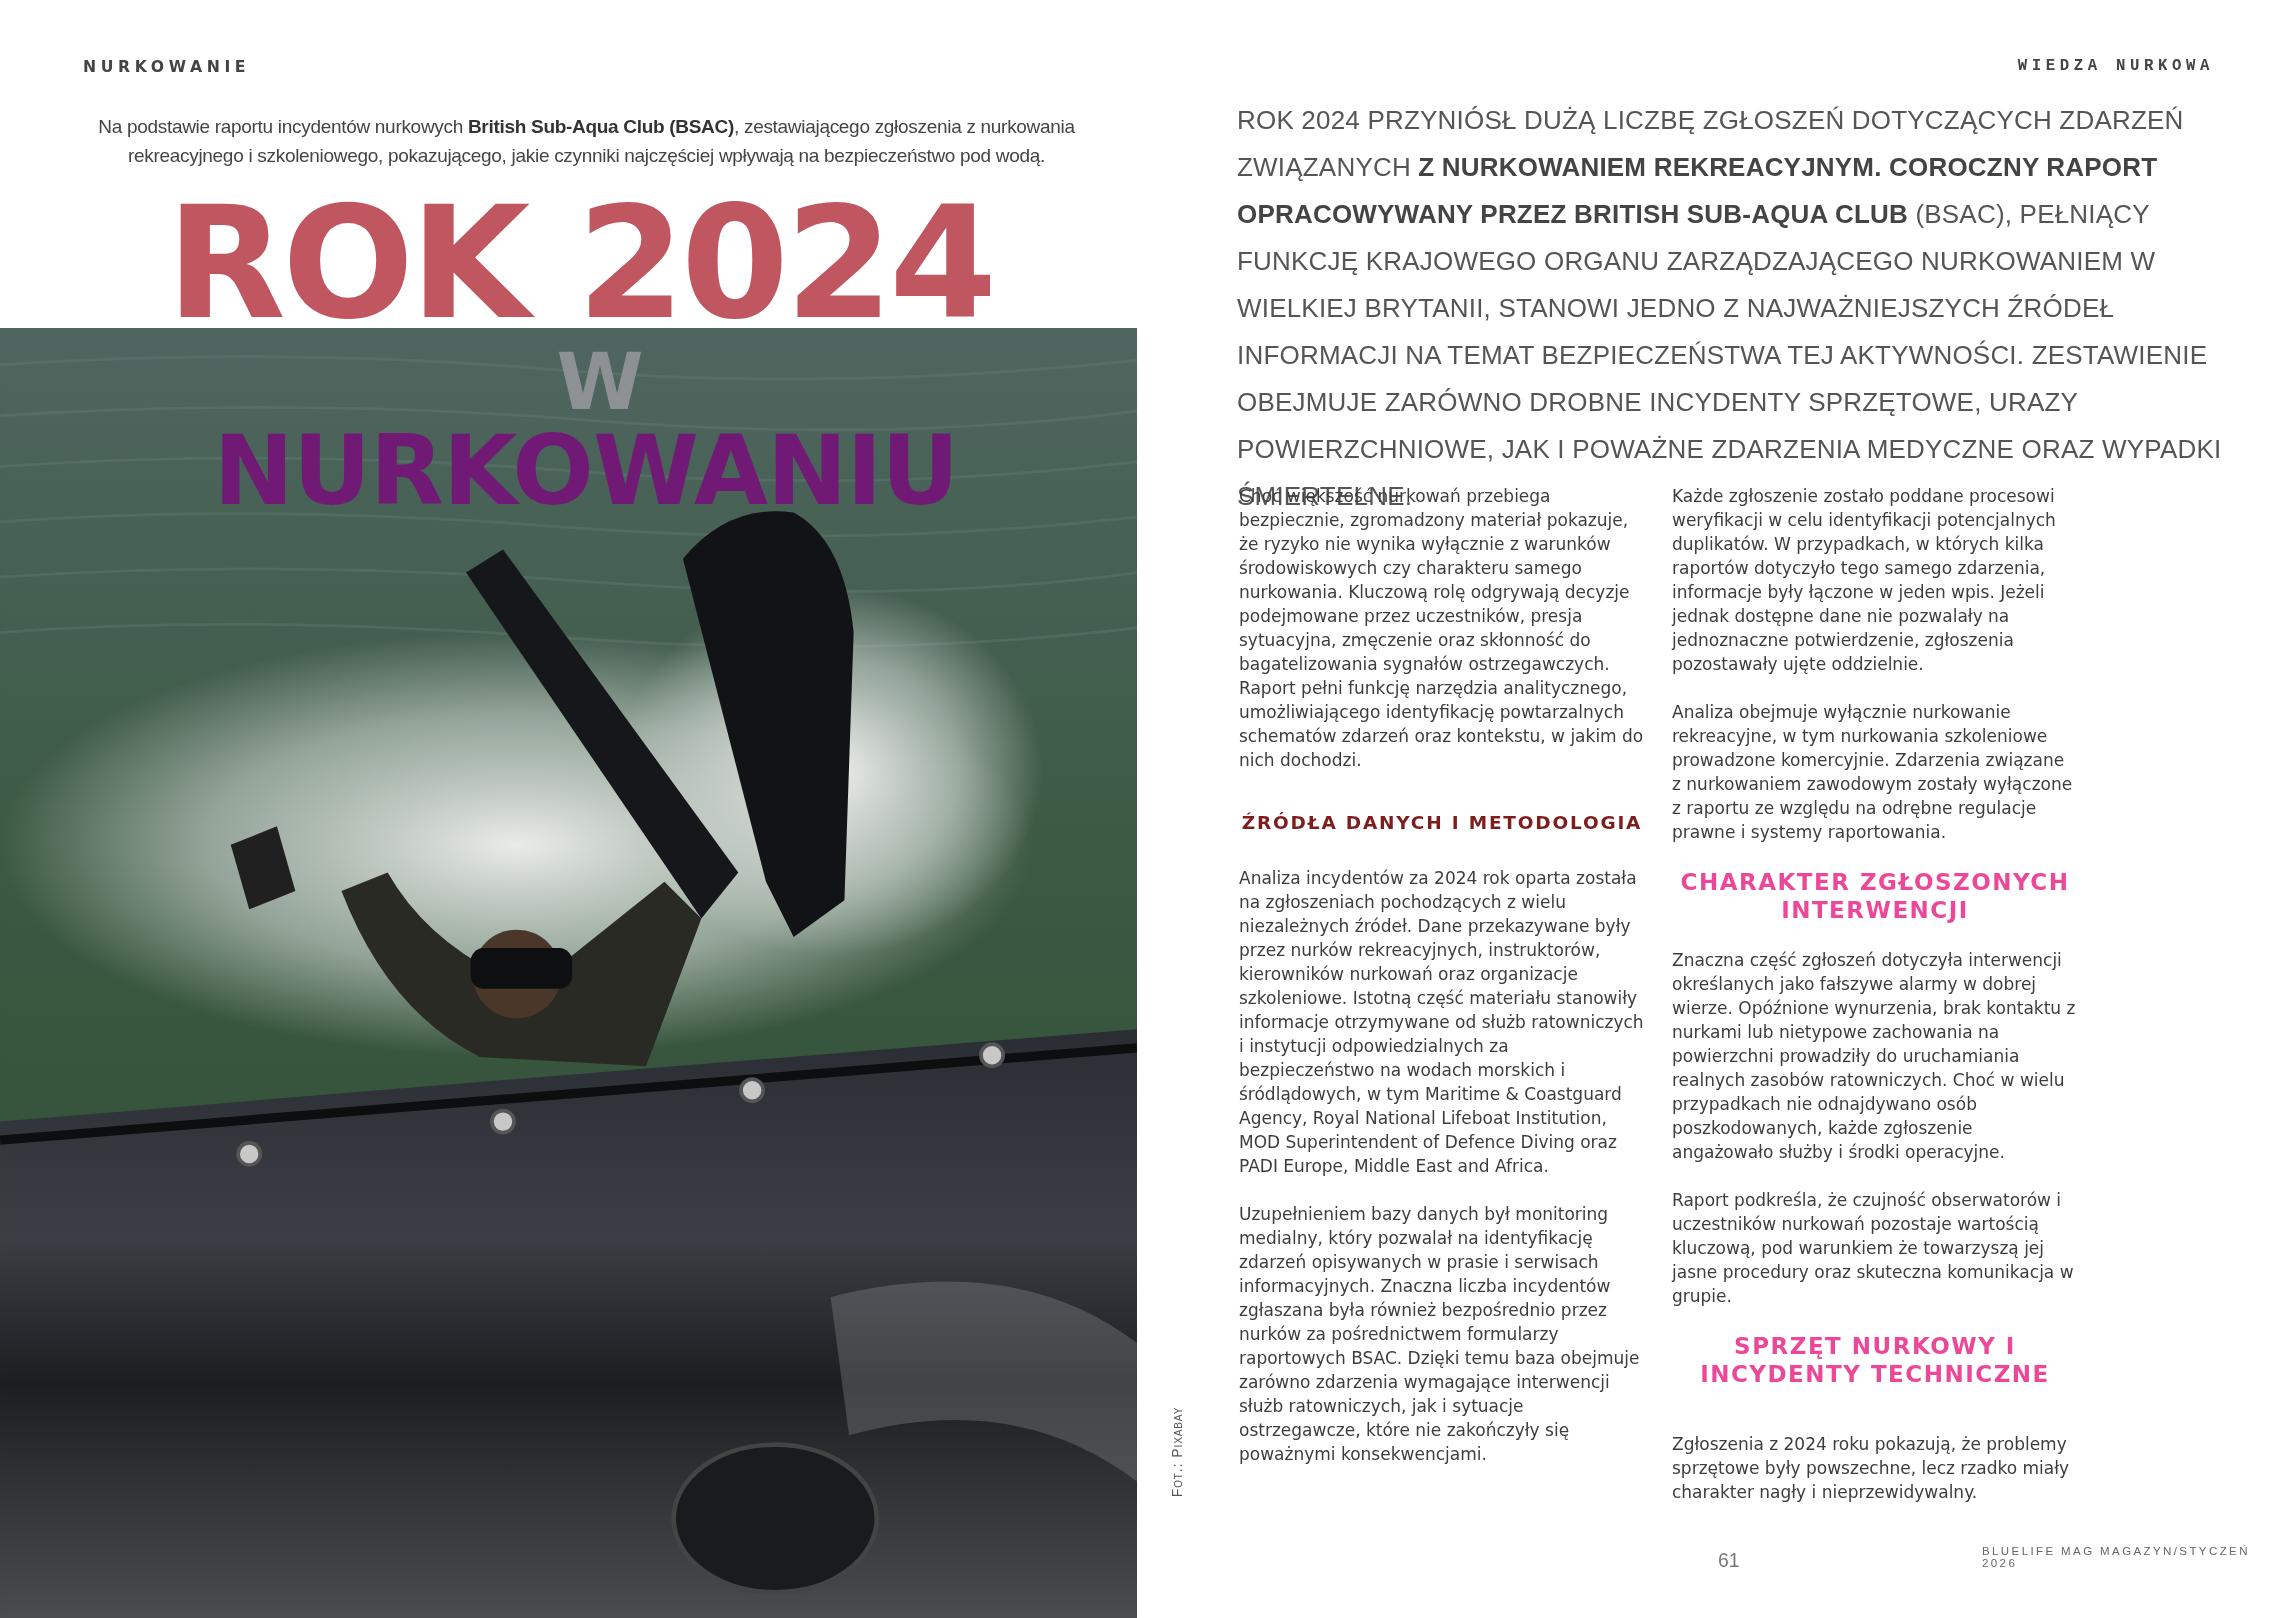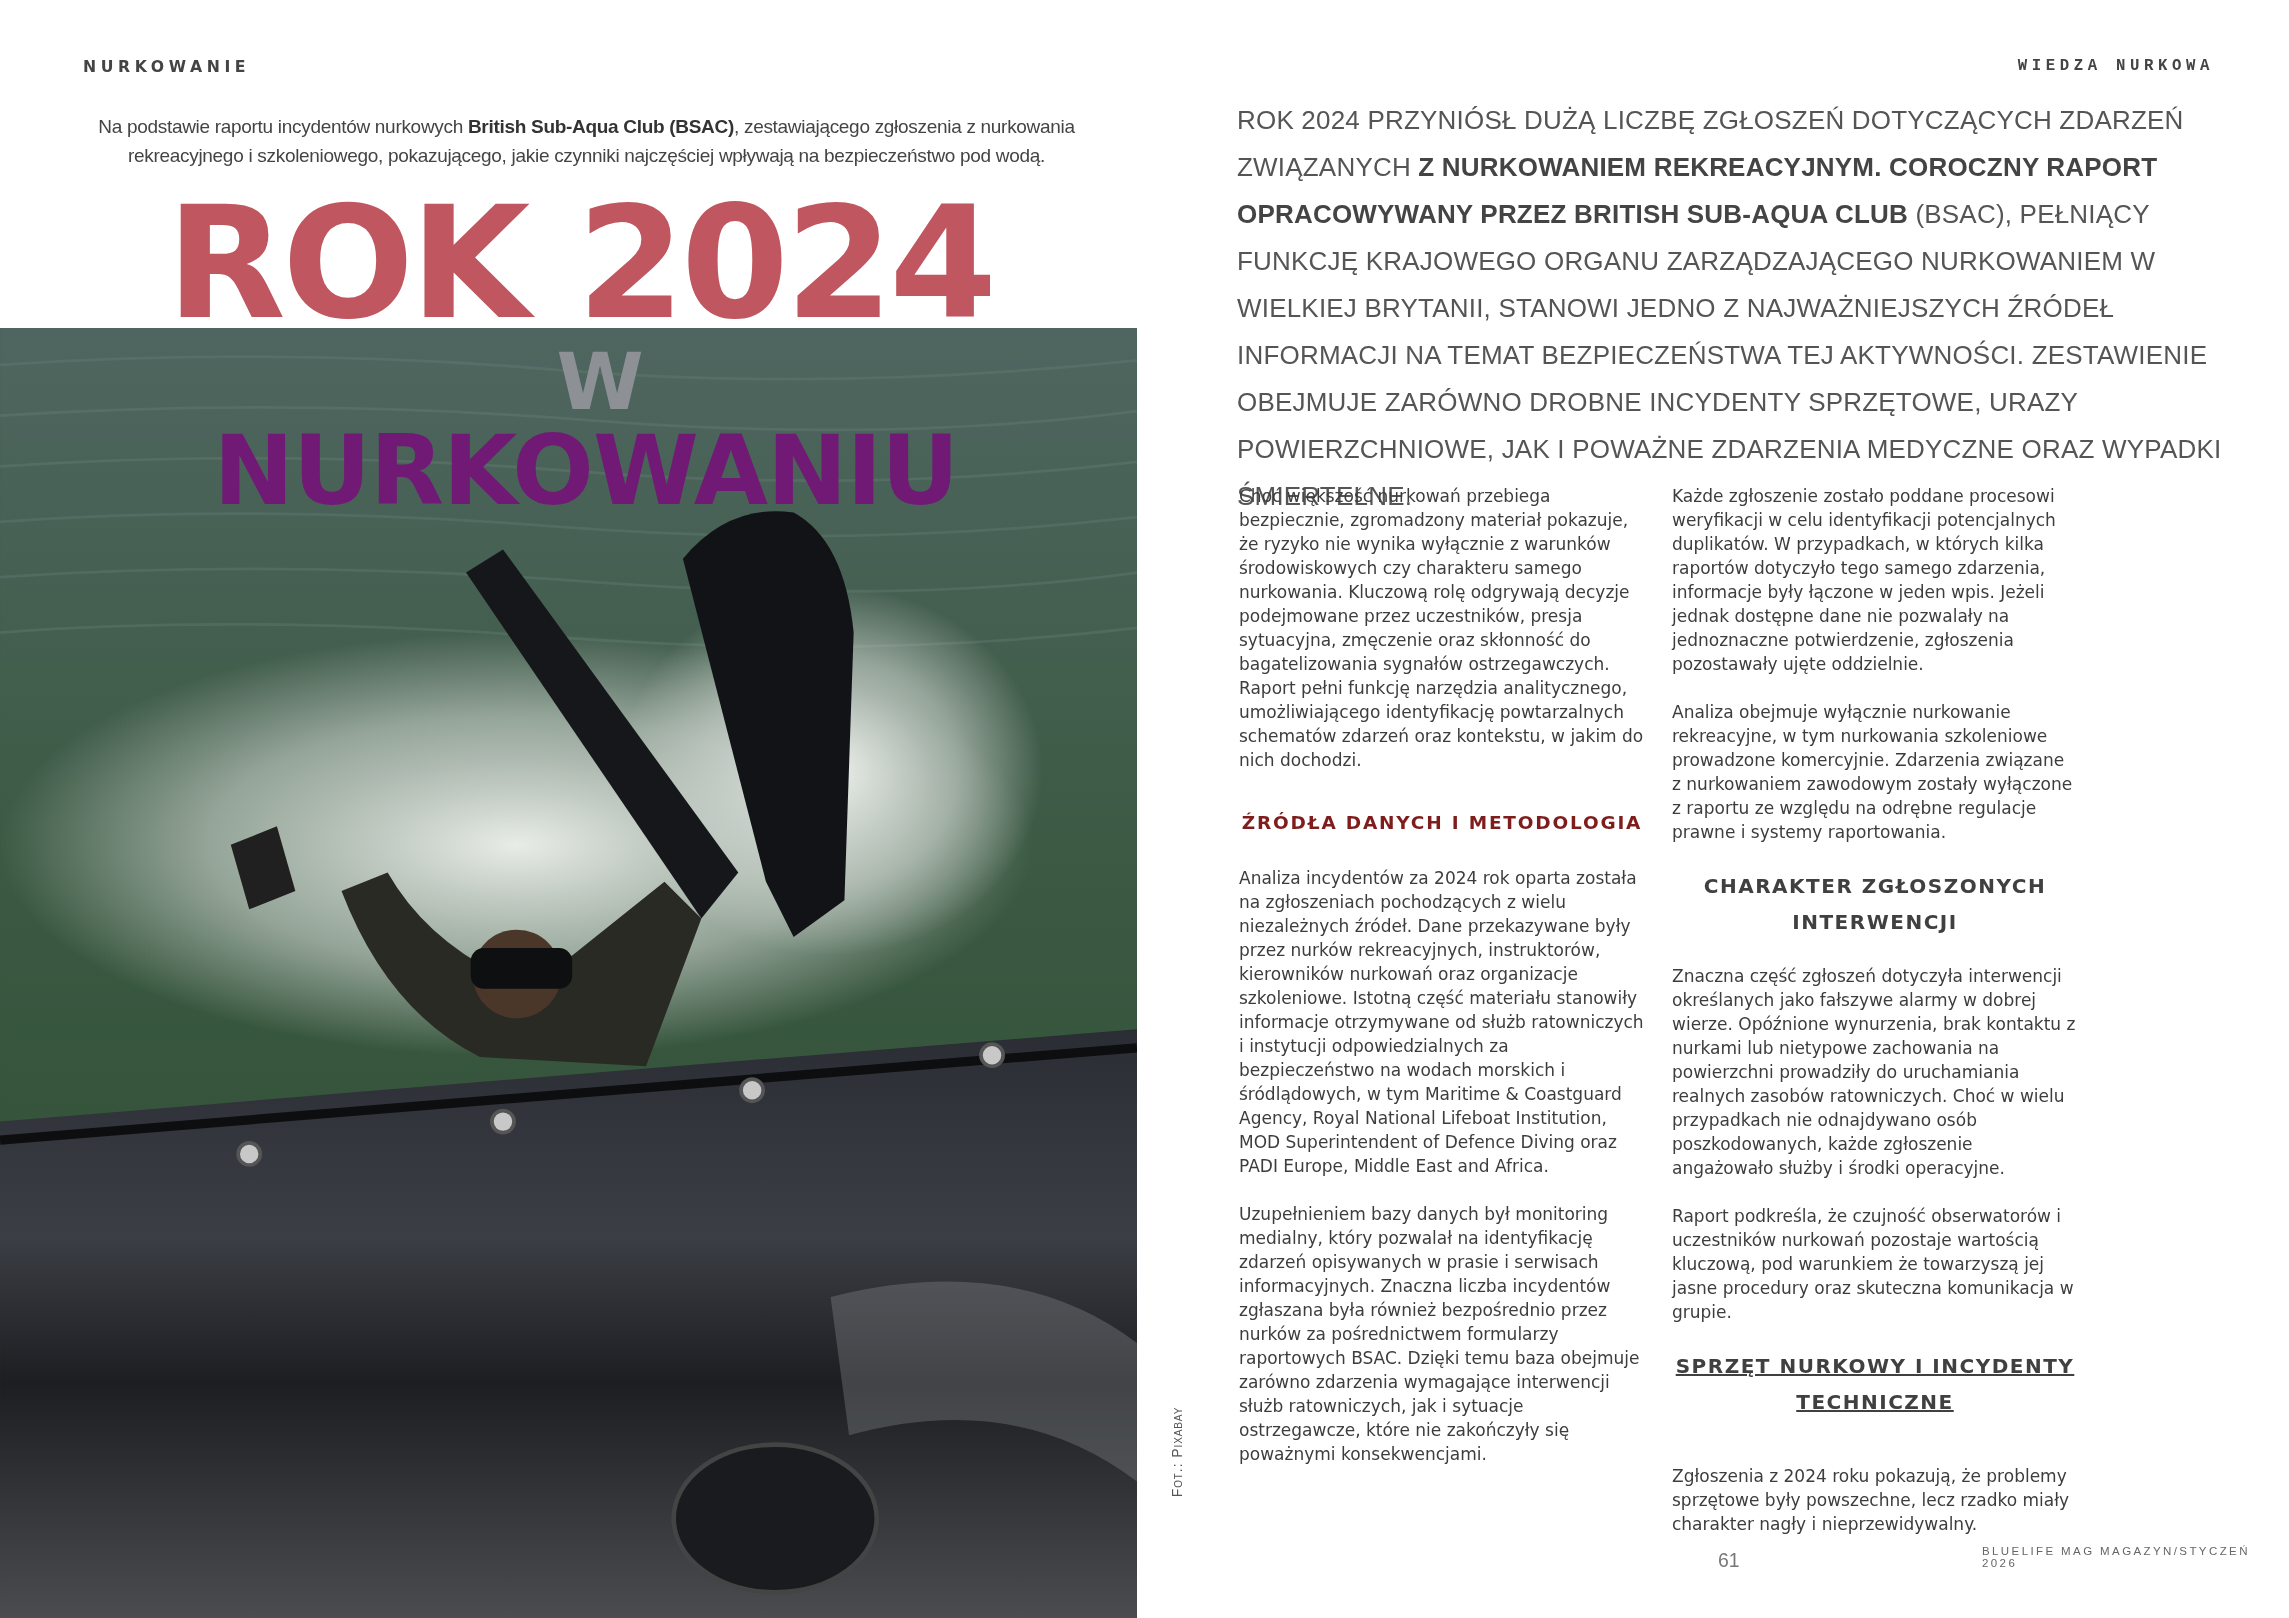--- a/index.html
+++ b/index.html
@@ -66,25 +66,25 @@
   }
   .col p { margin: 0 0 24px 0; }
   #col1 { left: 1239px; top: 484px; }
   #col2 { left: 1672px; top: 484px; }
 
   .h-red {
     font-family: "DejaVu Sans", sans-serif; font-weight: bold; font-size: 18.5px;
     letter-spacing: 1.8px; color: #7f1d1d; text-align: center; margin: 39px 0 31px 0;
   }
   .h-dark {
-    font-family: "DejaVu Sans", sans-serif; font-weight: bold; font-size: 20px;
-    letter-spacing: 1.5px; color: #404040; text-align: center; line-height: 36px;
+    font-family: "DejaVu Sans", sans-serif; font-weight: bold; font-size: 23px;
+    letter-spacing: 1.5px; color: #ec4899; text-align: center; line-height: 28px;
     margin: 9.2px 0 24px 0;
   }
-  #col2 .h-dark.second { margin-top: 12px; margin-bottom: 44px; text-decoration: underline; }
+  #col2 .h-dark.second { margin-top: 12px; margin-bottom: 44px; }
 
   #page-number {
     left: 1718px; top: 1549px; font-family: "Liberation Sans", sans-serif;
     font-size: 19.4px; color: #777;
   }
   #footer-mag {
     left: 1982px; top: 1545px; font-family: "Liberation Sans", sans-serif;
     font-size: 11.5px; letter-spacing: 2.4px; color: #666;
   }
 </style>

